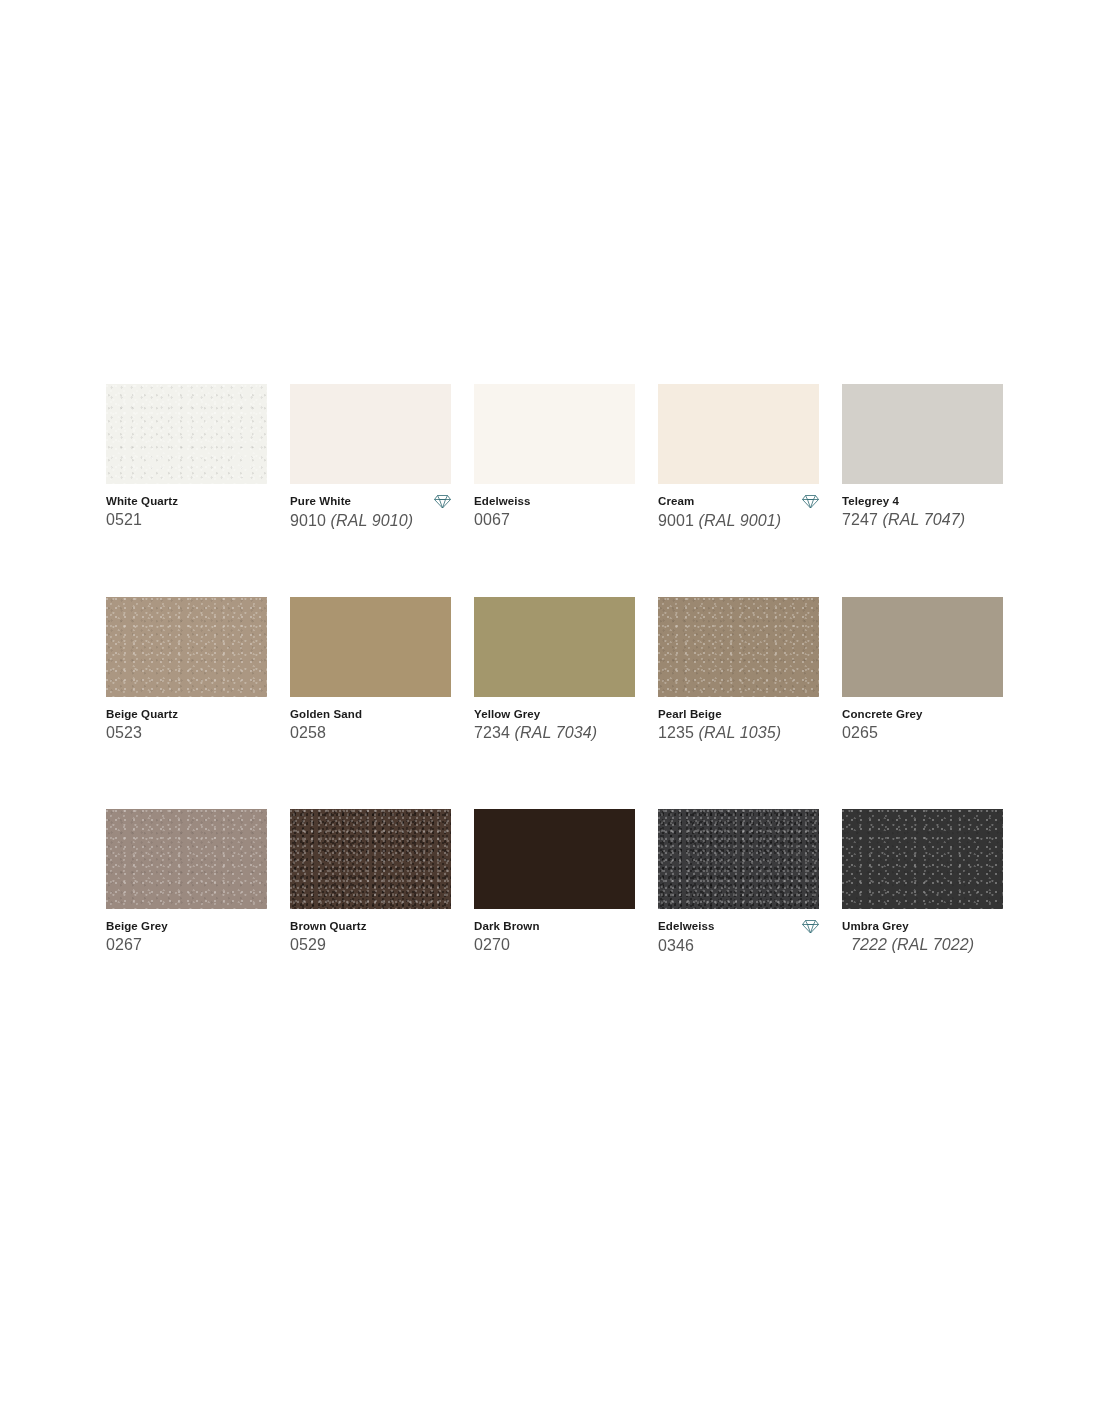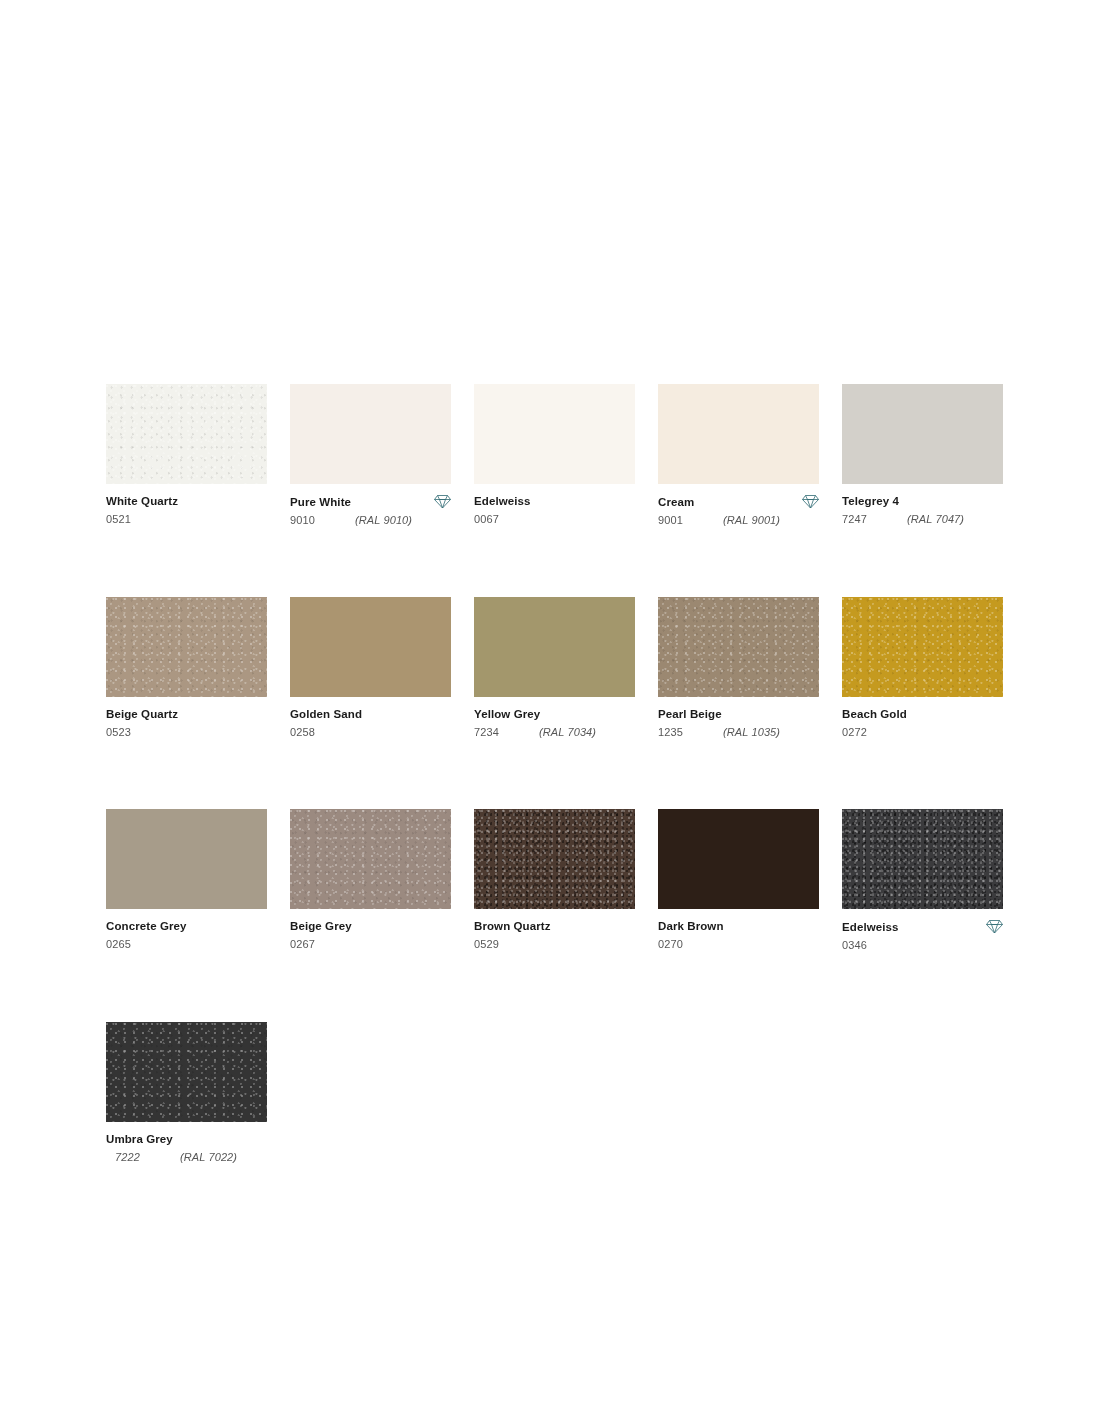--- a/index.html
+++ b/index.html
@@ -70,21 +70,21 @@
     background-size: 7px 7px, 9px 8px, 8px 10px, 6px 9px, 10px 7px, 8px 8px;
   }
 
   .swatch-meta {
     margin-top: 10px;
     position: relative;
   }
 
   .swatch-name-row {
     display: flex;
-    align-items: flex-end;
+    align-items: flex-start;
     justify-content: space-between;
     min-height: 14px;
   }
 
   .swatch-name {
     font-size: 11.5px;
     font-weight: bold;
     color: #1b1b1b;
     letter-spacing: 0.1px;
     line-height: 14px;
@@ -94,29 +94,28 @@
     width: 17px;
     height: 15px;
     flex: 0 0 auto;
     margin-left: 6px;
     display: none;
   }
   .swatch-card.has-premium .diamond-icon { display: block; }
 
   .swatch-code {
     margin-top: 4px;
-    font-size: 11px;
+    font-size: 16px;
     color: #575757;
     line-height: 15px;
     letter-spacing: 0.1px;
     white-space: nowrap;
   }
   .swatch-code .ral {
     font-style: italic;
-    margin-left: 37px;
   }
   .swatch-card.code-italic .swatch-code {
     font-style: italic;
     padding-left: 9px;
   }
 </style>
 </head>
 <body>
 
 <div id="palette-grid">
@@ -229,31 +228,20 @@
         <div class="grain"></div>
       </div>
       <div class="swatch-meta">
         <div class="swatch-name-row">
           <div class="swatch-name">Pearl Beige</div>
         </div>
         <div class="swatch-code"><span>1235</span> <span class="ral">(RAL 1035)</span></div>
       </div>
     </div>
     <div class="swatch-card">
-      <div class="swatch-chip tex-fine" style="background-color: rgb(197, 154, 31);">
-        <div class="grain"></div>
-      </div>
-      <div class="swatch-meta">
-        <div class="swatch-name-row">
-          <div class="swatch-name">Beach Gold</div>
-        </div>
-        <div class="swatch-code"><span>0272</span></div>
-      </div>
-    </div>
-    <div class="swatch-card">
       <div class="swatch-chip" style="background-color: rgb(167, 156, 138);">
         <div class="grain"></div>
       </div>
       <div class="swatch-meta">
         <div class="swatch-name-row">
           <div class="swatch-name">Concrete Grey</div>
         </div>
         <div class="swatch-code"><span>0265</span></div>
       </div>
     </div>

